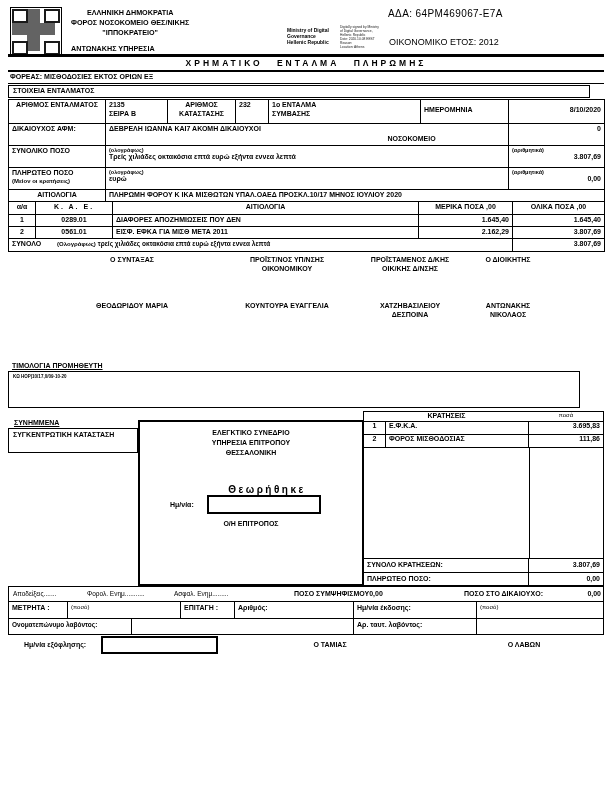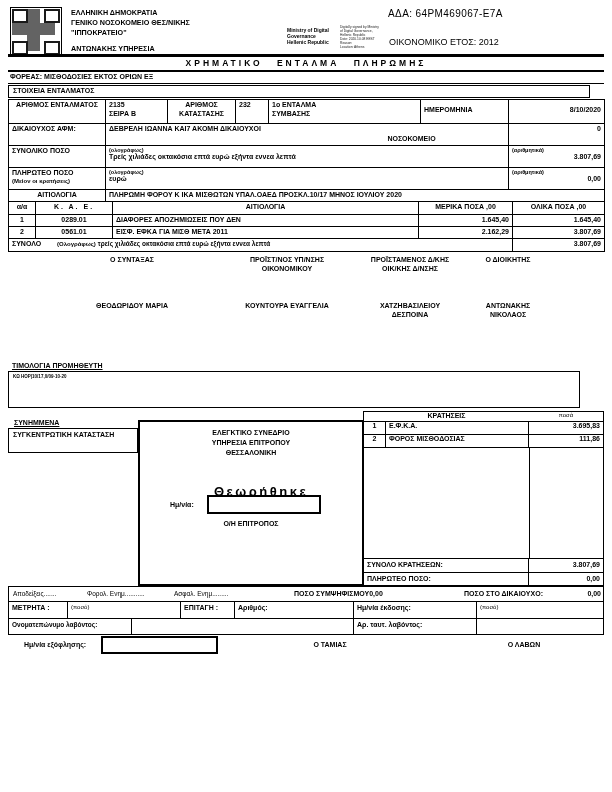--- a/index.html
+++ b/index.html
@@ -44,23 +44,23 @@
 
   <div class="logo">
     <div class="bar-v"></div>
     <div class="bar-h"></div>
     <div class="corner c-tl"></div>
     <div class="corner c-tr"></div>
     <div class="corner c-bl"></div>
     <div class="corner c-br"></div>
   </div>
 
-  <div class="abs b" style="left:71px;top:8px;font-size:7.2px;line-height:10px;">
+  <div class="abs b" style="left:71px;top:8px;font-size:7.2px;line-height:10px;text-align:center;">
     <div>ΕΛΛΗΝΙΚΗ ΔΗΜΟΚΡΑΤΙΑ</div>
-    <div>ΓΕΝΙΚΟ ΝΟΣΟΚΟΜΕΙΟ ΘΕΣ/ΝΙΚΗΣ</div>
+    <div>ΦΟΡΟΣ ΝΟΣΟΚΟΜΕΙΟ ΘΕΣ/ΝΙΚΗΣ</div>
     <div>"ΙΠΠΟΚΡΑΤΕΙΟ"</div>
   </div>
   <div class="abs b" style="left:71px;top:44px;font-size:7.2px;">ΑΝΤΩΝΑΚΗΣ ΥΠΗΡΕΣΙΑ</div>
 
   <div class="abs" style="left:388px;top:8px;font-size:10px;letter-spacing:0.4px;">ΑΔΑ: 64ΡΜ469067-Ε7Α</div>
 
   <div class="abs b" style="left:287px;top:27px;font-size:5px;line-height:6px;width:52px;">
     <div>Ministry of Digital</div>
     <div>Governance</div>
     <div>Hellenic Republic</div>
@@ -213,21 +213,21 @@
   <div class="abs" style="left:8px;top:428px;width:130px;height:25px;border:1.5px solid #000;box-sizing:border-box;">
     <div class="b t7" style="padding:2px 0 0 4px;">ΣΥΓΚΕΝΤΡΩΤΙΚΗ ΚΑΤΑΣΤΑΣΗ</div>
   </div>
 
   <div class="court-box">
     <div class="b t7 ctr" style="padding-top:6px;line-height:10px;">
       <div>ΕΛΕΓΚΤΙΚΟ ΣΥΝΕΔΡΙΟ</div>
       <div>ΥΠΗΡΕΣΙΑ ΕΠΙΤΡΟΠΟΥ</div>
       <div>ΘΕΣΣΑΛΟΝΙΚΗ</div>
     </div>
-    <div class="b ctr" style="position:absolute;left:10px;top:62px;width:100%;font-size:13px;letter-spacing:2.5px;">Θεωρήθηκε</div>
+    <div class="b ctr" style="position:absolute;left:16px;top:62px;width:100%;font-size:10px;letter-spacing:2.5px;">Θεωρήθηκε</div>
     <div class="b t7" style="position:absolute;left:30px;top:79px;">Ημ/νία:</div>
     <div class="inputbox" style="position:absolute;left:67px;top:73px;width:114px;height:19px;"></div>
     <div class="b t7 ctr" style="position:absolute;left:0;top:98px;width:100%;">Ο/Η ΕΠΙΤΡΟΠΟΣ</div>
   </div>
 
   <div class="wh-block">
     <div class="wh-row" style="height:10px;">
       <div class="wh-cell b ctr" style="width:165px;border-bottom:1px solid #000;font-size:7px;">ΚΡΑΤΗΣΕΙΣ</div>
       <div class="wh-cell ctr" style="flex:1;border-bottom:1px solid #000;font-size:6px;">ποσά</div>
     </div>

